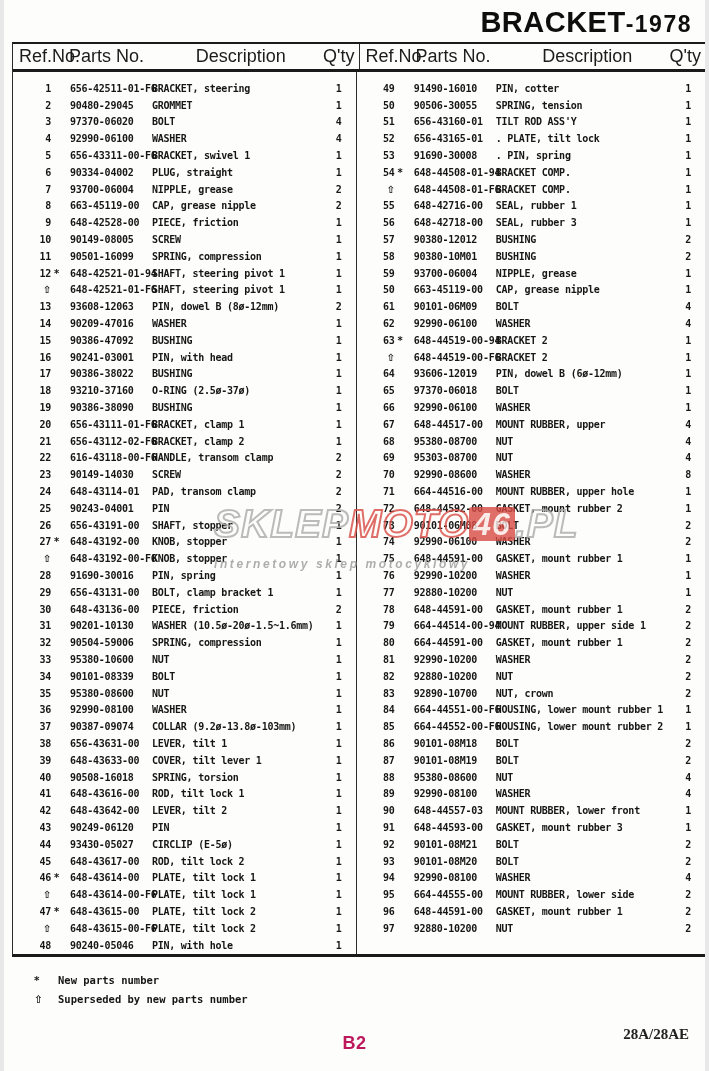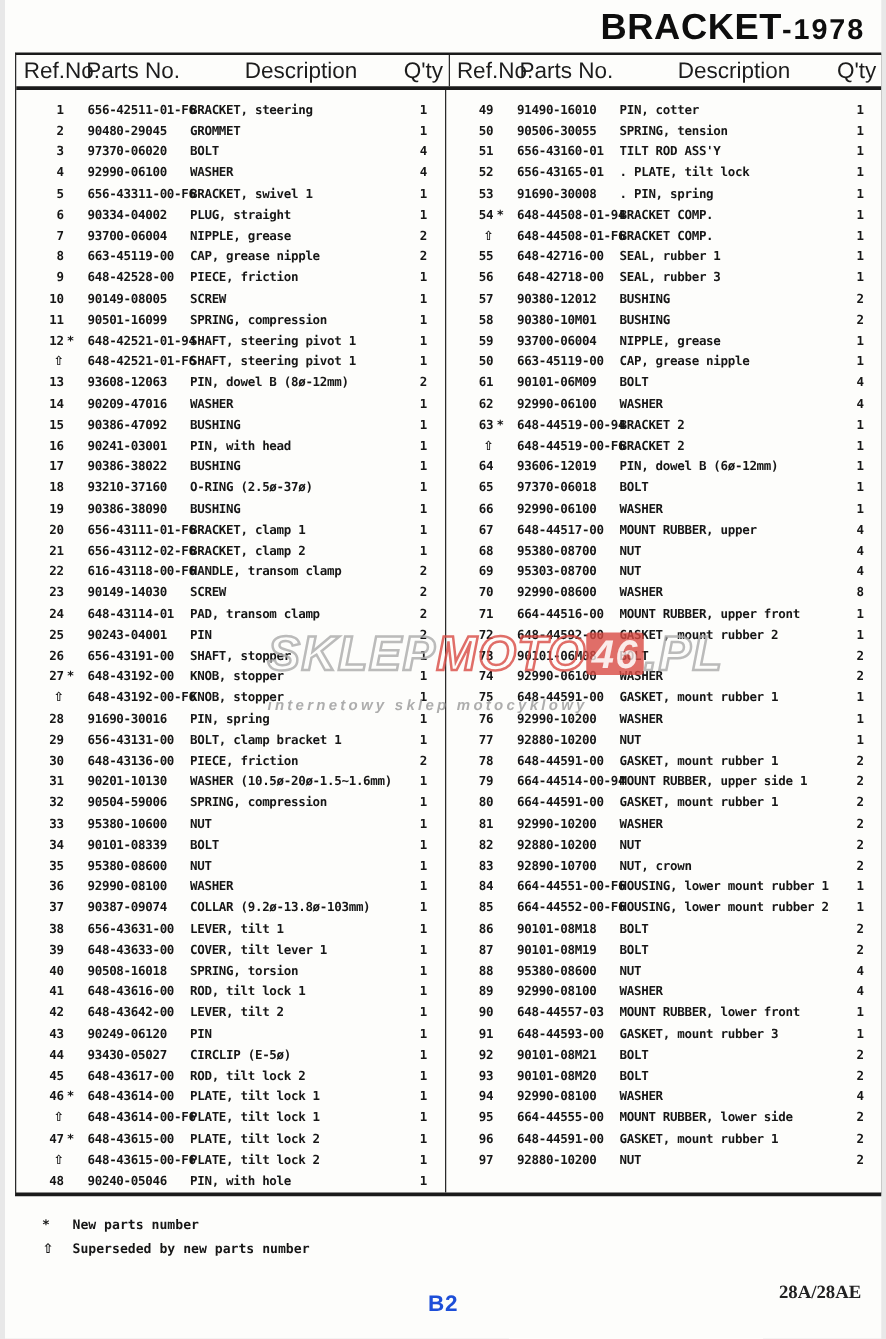--- a/index.html
+++ b/index.html
@@ -43,21 +43,21 @@
   .sym{font-family:"DejaVu Sans",sans-serif;font-weight:700;}
   .footnotes{position:absolute;left:30px;top:970px;font-size:10.5px;font-weight:700;}
   .footnote{display:flex;height:19px;align-items:center;}
   .fn-sym{width:24px;}
   .page-code{
     position:absolute;right:16px;top:1026px;
     font-family:"Liberation Serif",serif;font-weight:700;font-size:15px;color:#222;
   }
   .page-number{
     position:absolute;left:0;right:0;top:1033px;text-align:center;
-    font-family:"Liberation Sans",sans-serif;font-weight:700;font-size:18px;color:#1d4ed8;
+    font-family:"Liberation Sans",sans-serif;font-weight:700;font-size:18px;color:#be185d;
     letter-spacing:.5px;
   }
   .watermark{
     position:absolute;top:506px;left:210px;width:370px;opacity:.8;
     pointer-events:none;text-align:left;
   }
   .wm-brand{
     font-family:"Liberation Sans",sans-serif;font-weight:700;font-style:italic;
     font-size:39px;line-height:36px;letter-spacing:1px;white-space:nowrap;
   }
@@ -628,21 +628,21 @@
             <span class="c-ref">70</span>
             <span class="c-mark sym"></span>
             <span class="c-part">92990-08600</span>
             <span class="c-desc">WASHER</span>
             <span class="c-qty">8</span>
           </div>
           <div class="row">
             <span class="c-ref">71</span>
             <span class="c-mark sym"></span>
             <span class="c-part">664-44516-00</span>
-            <span class="c-desc">MOUNT RUBBER, upper front</span>
+            <span class="c-desc">MOUNT RUBBER, upper hole</span>
             <span class="c-qty">1</span>
           </div>
           <div class="row">
             <span class="c-ref">72</span>
             <span class="c-mark sym"></span>
             <span class="c-part">648-44592-00</span>
             <span class="c-desc">GASKET, mount rubber 2</span>
             <span class="c-qty">1</span>
           </div>
           <div class="row">

